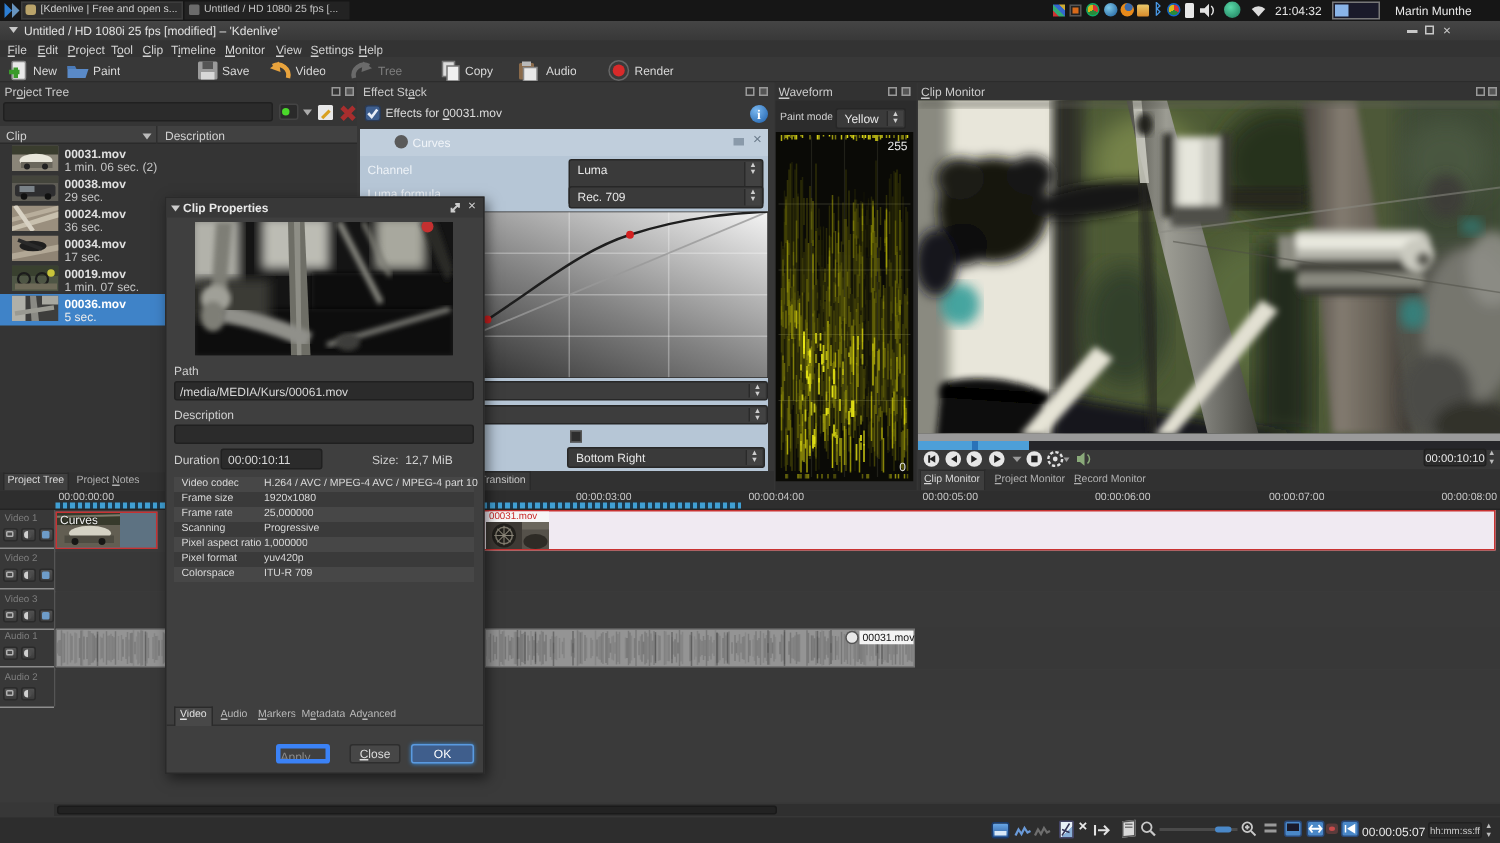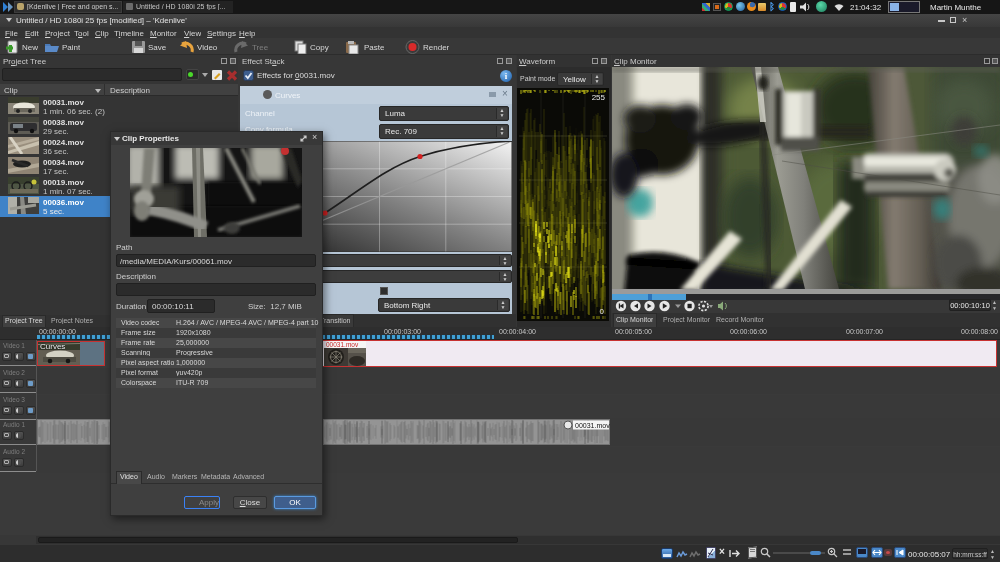--- a/index.html
+++ b/index.html
@@ -98,21 +98,21 @@
 <svg class="p" style="left:293px;top:40px" width="15" height="14">
     <rect x="2" y="1" width="8" height="10" fill="#dcdcdc" stroke="#777"></rect>
     <rect x="5" y="4" width="8" height="10" fill="#efefef" stroke="#777"></rect>
   </svg>
 <div class="p tx" style="left:310px;top:43px;font-size:8px;color:#d8d8d8">Copy</div>
 <svg class="p" style="left:345px;top:40px" width="15" height="14">
     <rect x="1" y="2" width="10" height="11" rx="1" fill="#8a6a4a"></rect>
     <rect x="3" y="1" width="6" height="3" fill="#b8b8b8"></rect>
     <rect x="4" y="5" width="9" height="9" fill="#e8e8e8" stroke="#888"></rect>
   </svg>
-<div class="p tx" style="left:364px;top:43px;font-size:8px;color:#d8d8d8">Paste</div>
+<div class="p tx" style="left:364px;top:43px;font-size:8px;color:#d8d8d8">Audio</div>
 <svg class="p" style="left:405px;top:40px" width="15" height="14">
     <circle cx="7.5" cy="7" r="6.5" fill="#3a3a3a" stroke="#666"></circle>
     <circle cx="7.5" cy="7" r="4" fill="#d82a2a"></circle>
   </svg>
 <div class="p tx" style="left:423px;top:43px;font-size:8px;color:#d8d8d8">Render</div>
 
 <div class="p" style="left:0;top:55px;width:1000px;height:272px;background:#353535"></div>
 
 <div class="p tx hdr" style="left:3px;top:57px">Pr<span class="u">o</span>ject Tree</div>
 <div class="p" style="left:221px;top:58px;width:6px;height:6px;border:1px solid #999"></div>
@@ -213,22 +213,22 @@
 <div class="p" style="left:500px;top:70px;width:12px;height:12px;border-radius:50%;background:radial-gradient(circle at 35% 30%,#7ab8f0,#1a5ca8);color:#fff;font-size:9px;font-weight:bold;text-align:center;line-height:12px;font-family:'Liberation Serif',serif">i</div>
 
 <div class="p" style="left:240px;top:86px;width:272px;height:228px;background:#b6c6d6"></div>
 <div class="p" style="left:240px;top:86px;width:272px;height:18px;background:#c0cedc"></div>
 <div class="p" style="left:263px;top:90px;width:9px;height:9px;border-radius:50%;background:#5a5a5a"></div>
 <div class="p tx" style="left:275px;top:91px;font-size:8px;color:#f0f4f8">Curves</div>
 <div class="p" style="left:489px;top:92px;width:7px;height:5px;background:#8a9aaa"></div>
 <div class="p tx" style="left:502px;top:88px;font-size:10px;color:#6a7a8a">×</div>
 
 <div class="p tx" style="left:245px;top:109px;font-size:8px;color:#edf2f7">Channel</div>
-<div class="p dd" style="left:379px;top:106px;width:130px;height:15px">Luma<div class="sp">▲<br>▼</div></div>
-<div class="p tx" style="left:245px;top:125px;font-size:8px;color:#edf2f7">Copy formula</div>
+<div class="p dd" style="left:379px;top:106px;width:130px;height:31px">Luma<div class="sp">▲<br>▼</div></div>
+<div class="p tx" style="left:245px;top:125px;font-size:8px;color:#edf2f7">Luma formula</div>
 <div class="p dd" style="left:379px;top:124px;width:130px;height:15px">Rec. 709<div class="sp">▲<br>▼</div></div>
 
 <div class="p" style="left:247px;top:141px;width:265px;height:111px"><svg width="265" height="111" viewBox="0 0 265 111">
       <defs>
         <linearGradient id="cg" x1="0" y1="1" x2="1" y2="0">
           <stop offset="0" stop-color="#161616"></stop>
           <stop offset="0.5" stop-color="#808080"></stop>
           <stop offset="1" stop-color="#f4f4f4"></stop>
         </linearGradient>
       </defs>
@@ -1567,15 +1567,15 @@
 <div class="p tx" style="left:176px;top:379px;font-size:7px;color:#d8d8d8">ITU-R 709</div>
 
 <div class="p" style="left:111px;top:472px;width:211px;height:12px;border-bottom:1px solid #2e2e2e"></div>
 <div class="p" style="left:116px;top:471px;width:26px;height:13px;background:#484848;border:1px solid #2a2a2a;border-bottom:none"></div>
 <div class="p tx" style="left:120px;top:473px;font-size:7px;color:#e0e0e0"><span class="u">V</span>ideo</div>
 <div class="p tx" style="left:147px;top:473px;font-size:7px;color:#b8b8b8"><span class="u">A</span>udio</div>
 <div class="p tx" style="left:172px;top:473px;font-size:7px;color:#b8b8b8"><span class="u">M</span>arkers</div>
 <div class="p tx" style="left:201px;top:473px;font-size:7px;color:#b8b8b8">M<span class="u">e</span>tadata</div>
 <div class="p tx" style="left:233px;top:473px;font-size:7px;color:#b8b8b8">Ad<span class="u">v</span>anced</div>
 
-<div class="p tx" style="left:184px;top:496px;width:36px;height:13px;background:#404040;border:1px solid #3b82f6;border-radius:2px;color:#8a8a8a;font-size:8px;text-align:right;line-height:12px">Apply</div>
+<div class="p tx" style="left:184px;top:496px;width:36px;height:13px;background:#404040;border:3px solid #3b82f6;border-radius:2px;color:#8a8a8a;font-size:8px;text-align:left;line-height:12px">Apply</div>
 <div class="p tx" style="left:233px;top:496px;width:34px;height:13px;background:#474747;border:1px solid #2e2e2e;border-radius:2px;color:#dcdcdc;font-size:8px;text-align:center;line-height:12px"><span class="u">C</span>lose</div>
 <div class="p tx" style="left:274px;top:496px;width:42px;height:13px;background:#3f5e8c;border:1px solid #5a9ae0;border-radius:2px;color:#fff;font-size:8px;text-align:center;line-height:12px;box-shadow:0 0 3px #3a8ad8">OK</div>
 
 </body></html>

